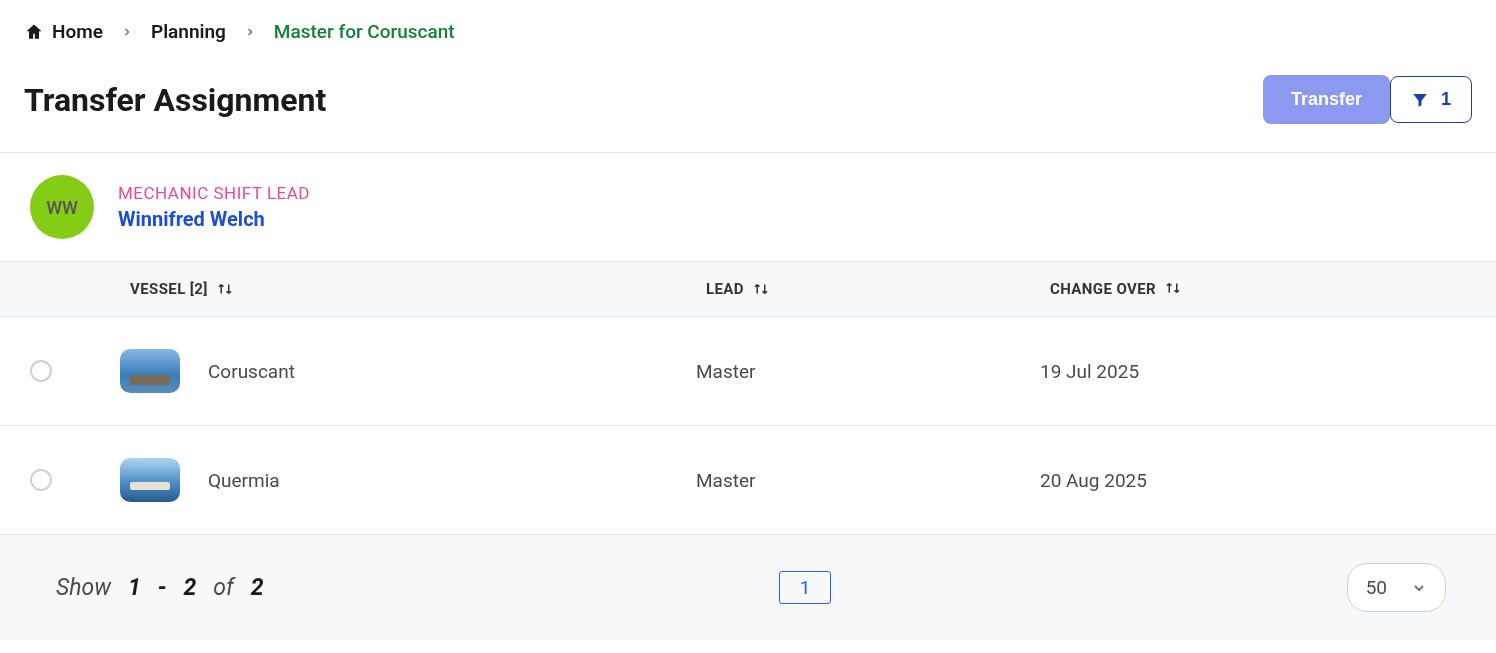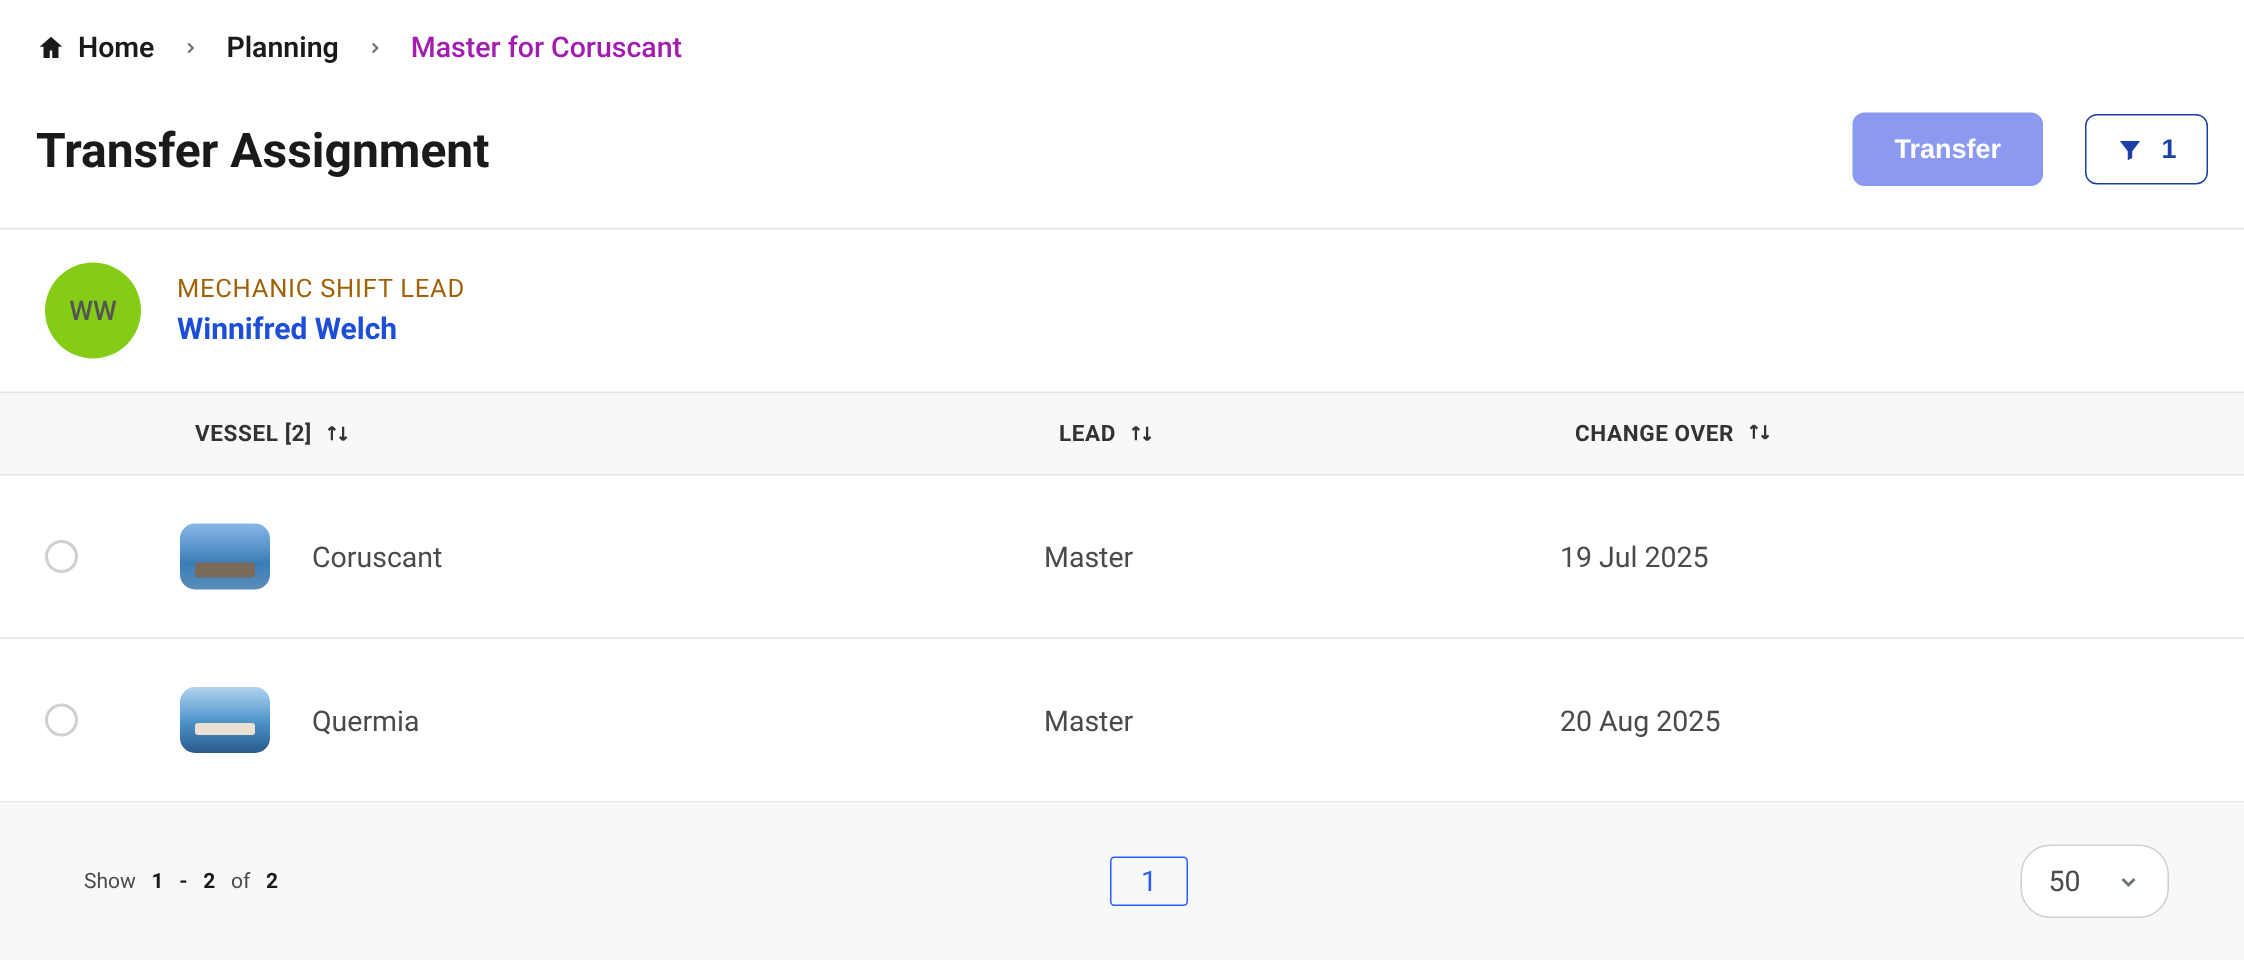--- a/index.html
+++ b/index.html
@@ -22,21 +22,21 @@
     .breadcrumb-item {
       display: flex;
       align-items: center;
       gap: 8px;
       font-size: 19px;
       font-weight: 600;
       color: #1a1a1a;
       cursor: pointer;
     }
     .breadcrumb-item.current {
-      color: #a21caf;
+      color: #15803d;
       font-weight: 500;
       cursor: default;
     }
     .breadcrumb-sep {
       color: #6c757d;
       display: flex;
       align-items: center;
     }
     .home-icon {
       width: 20px;
@@ -49,21 +49,21 @@
       padding: 24px 24px 28px 24px;
       border-bottom: 1px solid #e5e5e5;
     }
     .page-title {
       font-size: 32px;
       font-weight: 700;
       color: #1a1a1a;
     }
     .header-actions {
       display: flex;
-      gap: 28px;
+      gap: 0;
       align-items: center;
     }
     .btn-primary {
       background: #8b99f0;
       color: #fff;
       border: none;
       border-radius: 8px;
       padding: 14px 28px;
       font-size: 18px;
       font-weight: 600;
@@ -100,21 +100,21 @@
       background: #84cc16;
       display: flex;
       align-items: center;
       justify-content: center;
       font-size: 18px;
       font-weight: 500;
       color: #555;
     }
     .person-info .role {
       font-size: 17px;
-      color: #a16207;
+      color: #ec4899;
       letter-spacing: 0.5px;
       margin-bottom: 4px;
     }
     .person-info .name {
       font-size: 20px;
       font-weight: 700;
       color: #1d4ed8;
     }
     .table {
       width: 100%;
@@ -212,22 +212,23 @@
       color: #4a4a4a;
     }
     .footer-row {
       display: flex;
       align-items: center;
       justify-content: space-between;
       padding: 28px 50px 28px 56px;
       background: #f7f8fa;
     }
     .show-text {
-      font-size: 14px;
+      font-size: 23px;
       color: #4a4a4a;
+      font-style: italic;
     }
     .show-text .b {
       font-weight: 700;
       color: #1a1a1a;
     }
     .pager {
       display: flex;
       align-items: center;
     }
     .page-num {

